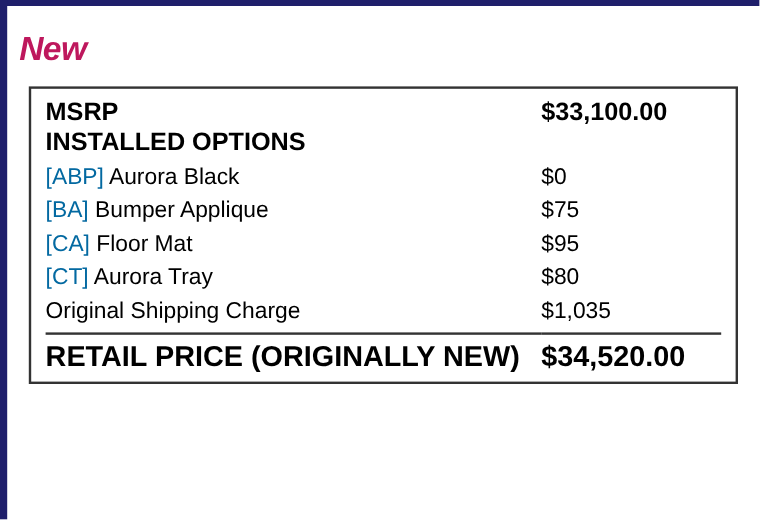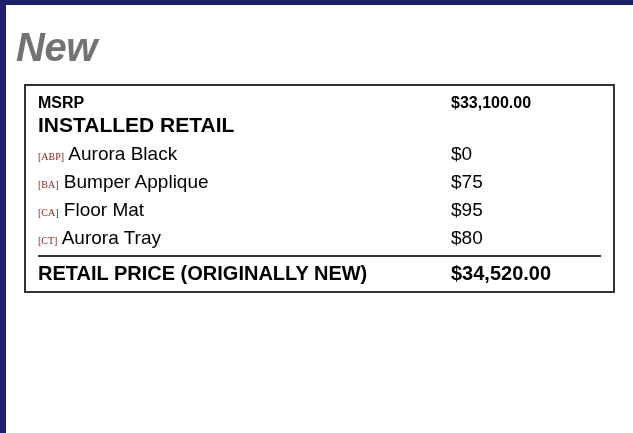--- a/index.html
+++ b/index.html
@@ -16,24 +16,24 @@
   .page {
     position: relative;
     width: 633px;
     height: 433px;
     box-sizing: border-box;
     background: #ffffff;
     border-left: 6px solid #1f1f6b;
     border-top: 5px solid #1f1f6b;
   }
   .title {
-    font-size: 40px;
+    font-size: 28px;
     font-weight: bold;
     font-style: italic;
-    color: #737373;
+    color: #be185d;
     padding: 22px 0 0 10px;
     line-height: 1.0;
     letter-spacing: -0.5px;
   }
   .panel {
     margin: 17px 18px 0 18px;
     border: 2px solid #333333;
     box-sizing: border-box;
     padding: 8px 12px 6px 12px;
     background: #ffffff;
@@ -51,40 +51,39 @@
     font-size: 19px;
     padding-right: 10px;
     white-space: nowrap;
   }
   td.value {
     font-size: 19px;
     width: 150px;
     white-space: nowrap;
   }
   tr.head td {
-    font-size: 16px;
+    font-size: 21px;
     font-weight: bold;
     padding-bottom: 1px;
   }
   tr.subhead td {
     font-size: 21px;
     font-weight: bold;
     padding-bottom: 3px;
   }
   tr.option td {
     font-size: 19px;
     padding: 3px 0 3px 0;
   }
   .code {
-    font-size: 10px;
-    color: #7f1d1d;
-    font-family: Liberation Serif, serif;
+    font-size: 19px;
+    color: #0369a1;
   }
   tr.total td {
-    font-size: 20px;
+    font-size: 24px;
     font-weight: bold;
     border-top: 2px solid #333333;
     padding-top: 5px;
   }
   tr.total td.value {
     font-weight: bold;
   }
   tr.spacer td {
     height: 3px;
     font-size: 0;
@@ -99,21 +98,21 @@
   <div class="title">New</div>
 
   <div class="panel">
     <table class="pricing">
       <tbody>
         <tr class="head">
           <td class="label">MSRP</td>
           <td class="value">$33,100.00</td>
         </tr>
         <tr class="subhead">
-          <td class="label">INSTALLED RETAIL</td>
+          <td class="label">INSTALLED OPTIONS</td>
           <td class="value"></td>
         </tr>
 
         <tr class="option">
           <td class="label">
             <span class="code">[ABP]</span>
             <span>Aurora Black</span>
           </td>
           <td class="value">$0</td>
         </tr>
@@ -137,20 +136,27 @@
 
 
         <tr class="option">
           <td class="label">
             <span class="code">[CT]</span>
             <span>Aurora Tray</span>
           </td>
           <td class="value">$80</td>
         </tr>
 
+        <tr class="option">
+          <td class="label">
+            <span class="code"></span>
+            <span>Original Shipping Charge</span>
+          </td>
+          <td class="value">$1,035</td>
+        </tr>
 
         <tr class="spacer">
             <td></td>
             <td></td>
           </tr>
 
         <tr class="total">
           <td class="label">RETAIL PRICE (ORIGINALLY NEW)</td>
           <td class="value">$34,520.00</td>
         </tr>

